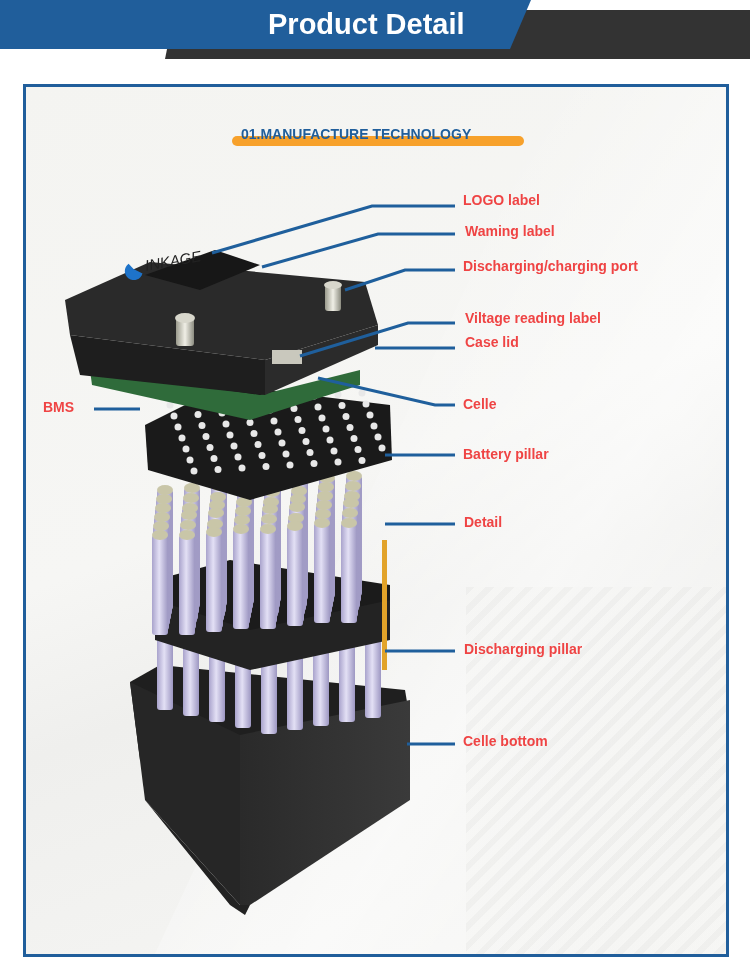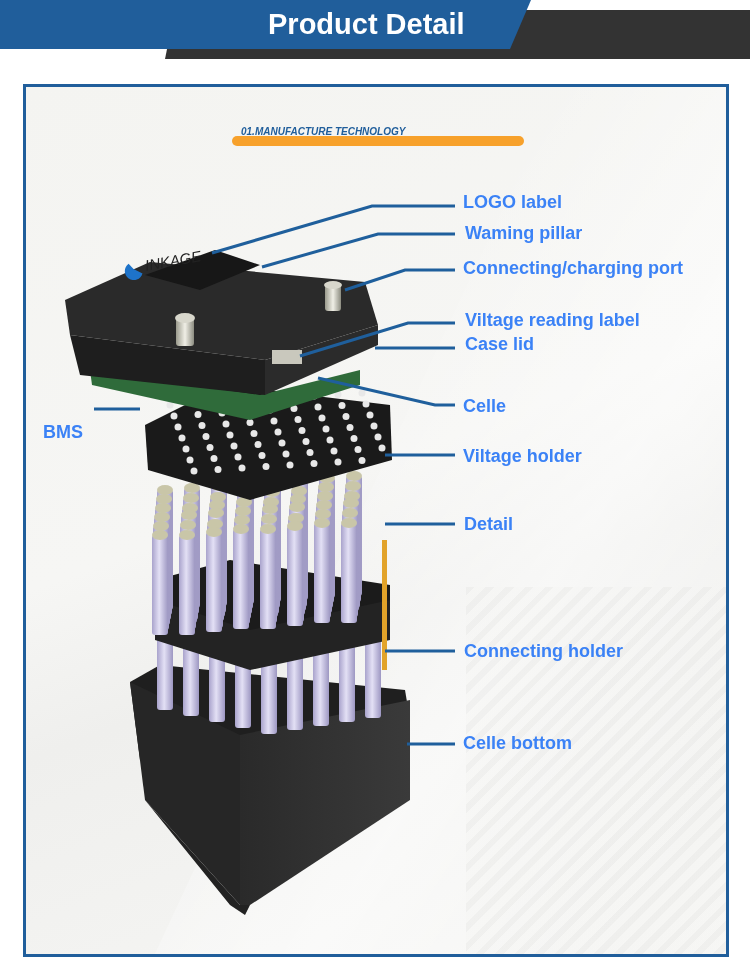--- a/index.html
+++ b/index.html
@@ -5,22 +5,22 @@
   html, body { margin:0; padding:0; }
   body { width:750px; height:957px; background:#ffffff; position:relative; overflow:hidden; font-family:"Liberation Sans", sans-serif; }
   .hdr-dark { position:absolute; left:0; top:0; width:750px; height:60px; }
   .hdr-title { position:absolute; left:0; top:0; width:750px; height:50px; display:flex; align-items:center; justify-content:center; padding-right:0; }
   .hdr-title span { color:#ffffff; font-weight:bold; font-size:29px; letter-spacing:0px; margin-left:0px; position:absolute; left:268px; top:8px; }
   .frame { position:absolute; left:23px; top:84px; width:700px; height:867px; border:3px solid #205e9b; background:linear-gradient(160deg,#f4f4f1 0%,#f6f6f4 45%,#efefed 60%,#f7f7f5 100%); overflow:hidden; }
   .sheen1 { position:absolute; left:300px; top:-50px; width:600px; height:1100px; background:linear-gradient(100deg, rgba(255,255,255,0) 0%, rgba(255,255,255,0.55) 40%, rgba(255,255,255,0) 80%); transform:skewX(-25deg); }
   .stripes { position:absolute; right:0; top:500px; width:260px; height:380px; background:repeating-linear-gradient(135deg, rgba(230,230,228,0.6) 0 6px, rgba(245,245,243,0.6) 6px 14px); opacity:0.7; }
   .sec-title-wrap { position:absolute; left:232px; top:124px; width:292px; height:24px; }
   .sec-bar { position:absolute; left:0; top:12px; width:292px; height:10px; background:#f7a12b; border-radius:5px; }
-  .sec-title { position:absolute; left:9px; top:2px; color:#205e9b; font-weight:bold; font-size:10px; white-space:nowrap;font-style:italic; }
-  .lbl { position:absolute; color:#3b82f6; font-weight:bold; font-size:18px; white-space:nowrap; }
+  .sec-title { position:absolute; left:9px; top:2px; color:#205e9b; font-weight:bold; font-size:14px; white-space:nowrap; }
+  .lbl { position:absolute; color:#ef4444; font-weight:bold; font-size:14px; white-space:nowrap; }
   svg.art { position:absolute; left:0; top:0; }
 </style>
 </head>
 <body>
 
 <svg class="hdr-dark" width="750" height="60" viewBox="0 0 750 60">
   <polygon points="175,10 750,10 750,59 165,59" fill="#333333"></polygon>
   <polygon points="0,0 531,0 510,49 0,49" fill="#205e9b"></polygon>
 </svg>
 <div class="hdr-title">
@@ -283,22 +283,22 @@
     <polyline points="318,378 435,405 455,405"></polyline>
     <polyline points="385,455 455,455"></polyline>
     <polyline points="385,524 455,524"></polyline>
     <polyline points="385,651 455,651"></polyline>
     <polyline points="407,744 455,744"></polyline>
     <polyline points="94,409 140,409"></polyline>
   </g>
 </svg>
 
 <div class="lbl" style="left:463px;top:192px">LOGO label</div>
-<div class="lbl" style="left:465px;top:223px">Waming pillar</div>
-<div class="lbl" style="left:463px;top:258px">Connecting/charging port</div>
+<div class="lbl" style="left:465px;top:223px">Waming label</div>
+<div class="lbl" style="left:463px;top:258px">Discharging/charging port</div>
 <div class="lbl" style="left:465px;top:310px">Viltage reading label</div>
 <div class="lbl" style="left:465px;top:334px">Case lid</div>
 <div class="lbl" style="left:463px;top:396px">Celle</div>
-<div class="lbl" style="left:463px;top:446px">Viltage holder</div>
+<div class="lbl" style="left:463px;top:446px">Battery pillar</div>
 <div class="lbl" style="left:464px;top:514px">Detail</div>
-<div class="lbl" style="left:464px;top:641px">Connecting holder</div>
+<div class="lbl" style="left:464px;top:641px">Discharging pillar</div>
 <div class="lbl" style="left:463px;top:733px">Celle bottom</div>
-<div class="lbl" style="left:43px;top:422px">BMS</div>
+<div class="lbl" style="left:43px;top:399px">BMS</div>
 
 </body></html>

